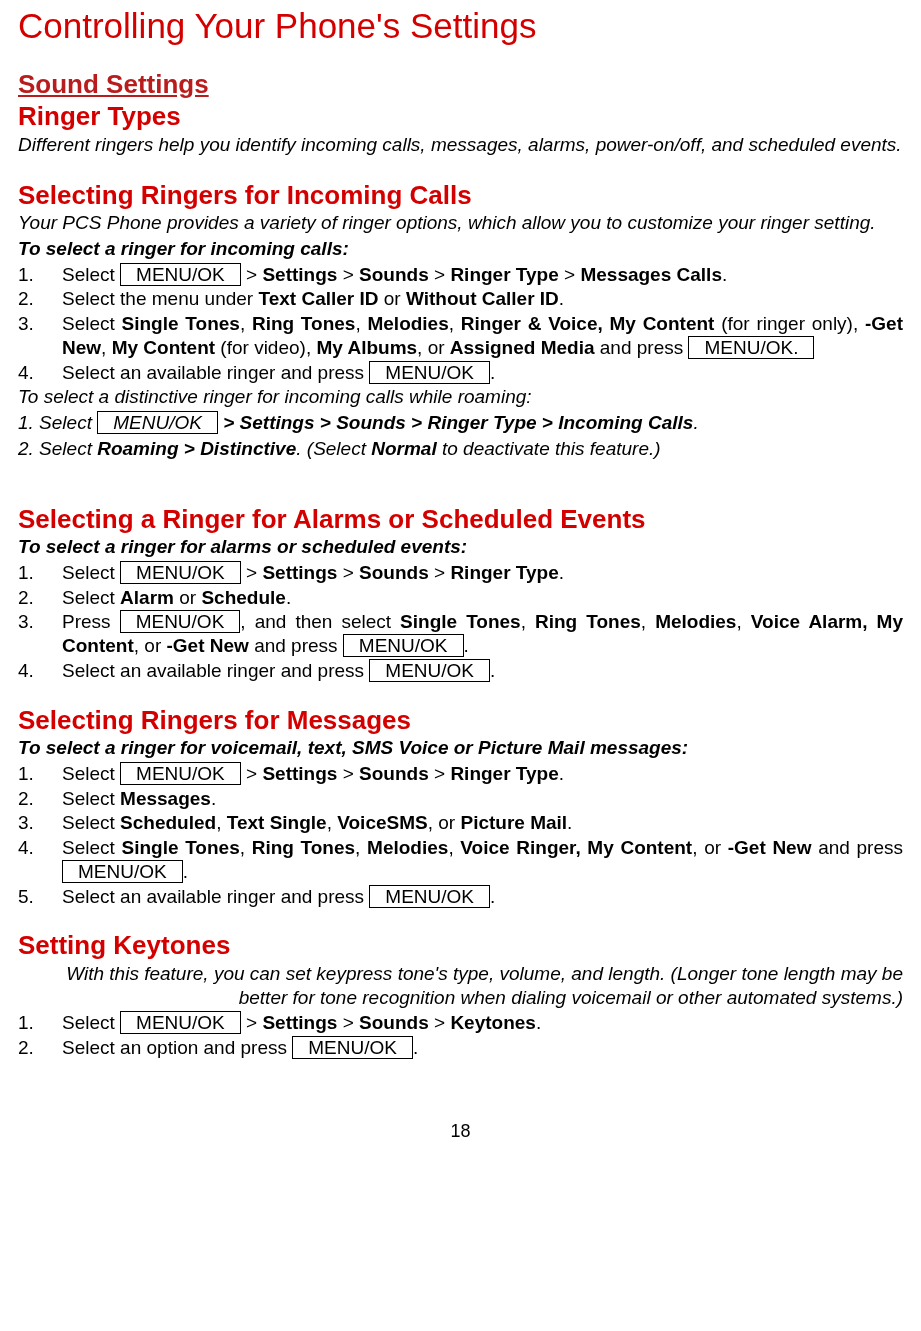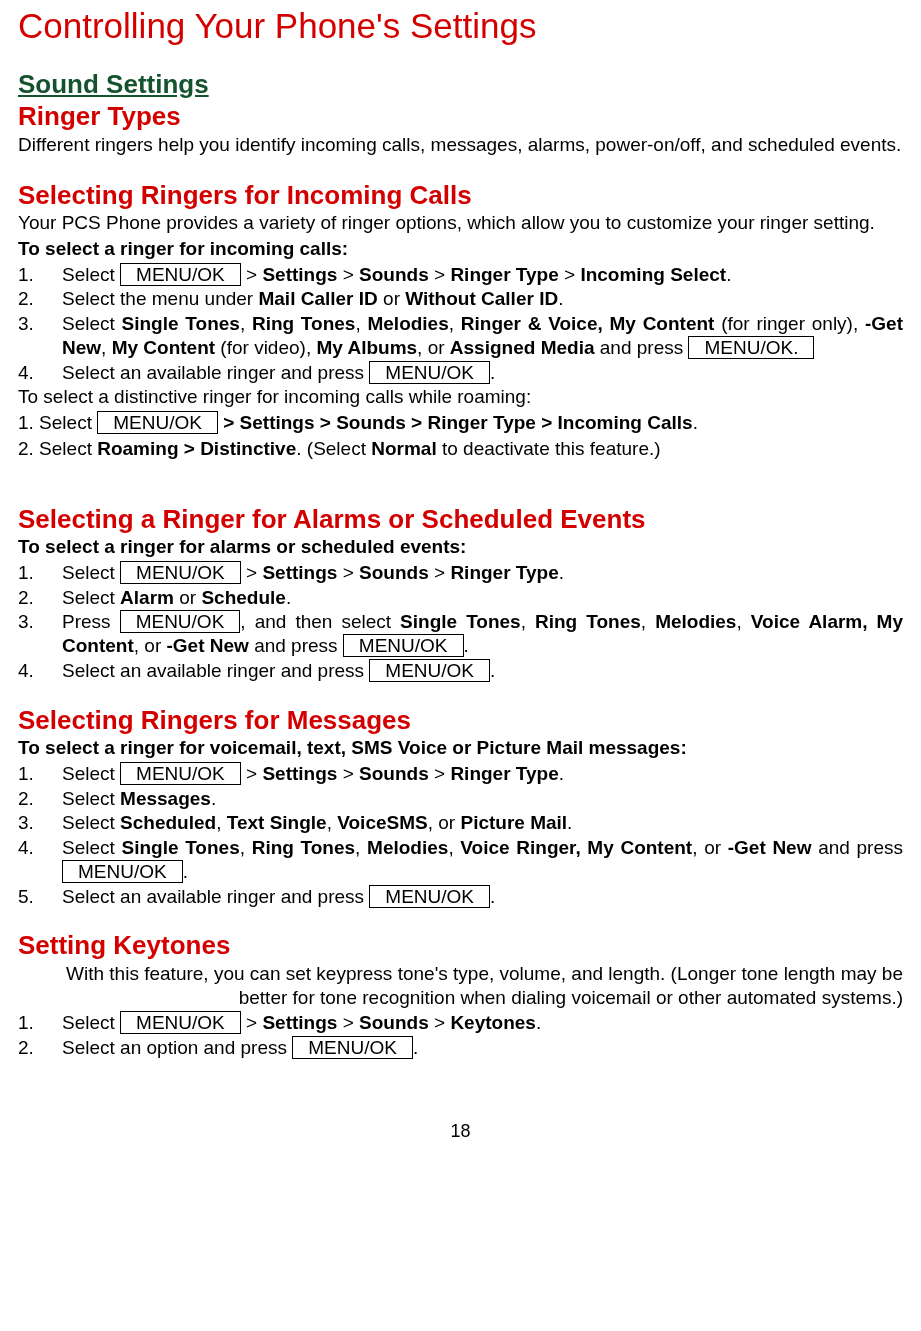--- a/index.html
+++ b/index.html
@@ -12,35 +12,36 @@
     padding: 4px 18px 20px 18px;
     box-sizing: border-box;
   }
   .page-title {
     color: #d40000;
     font-size: 35px;
     font-weight: normal;
     margin: 0 0 20px 0;
   }
   .section-title {
-    color: #14532d;
+    color: #b91c1c;
     font-size: 26px;
     font-weight: bold;
     text-decoration: underline;
     margin: 0;
   }
   .subsection-title {
     color: #d40000;
     font-size: 26px;
     font-weight: bold;
     margin: 0;
   }
   p {
     margin: 0 0 2px 0;
     text-align: justify;
+    font-style: italic;
   }
   .bold {
     font-weight: bold;
   }
   .menu-ok {
     border: 1px solid #000;
     padding: 0 15px;
   }
   ol.steps {
     margin: 0;
@@ -82,24 +83,24 @@
 <div class="subsection-title">Ringer Types</div>
 <p>Different ringers help you identify incoming calls, messages, alarms, power-on/off, and scheduled events.</p>
 
 <div class="gap"></div>
 
 <div class="subsection-title">Selecting Ringers for Incoming Calls</div>
 <p>Your PCS Phone provides a variety of ringer options, which allow you to customize your ringer setting.</p>
 <p class="bold">To select a ringer for incoming calls:</p>
 <ol class="steps">
   <li>
-    <span>Select </span><span class="menu-ok">MENU/OK</span><span> &gt; </span><span class="bold">Settings</span><span> &gt; </span><span class="bold">Sounds</span><span> &gt; </span><span class="bold">Ringer Type</span><span> &gt; </span><span class="bold">Incoming Select</span><span>.</span>
+    <span>Select </span><span class="menu-ok">MENU/OK</span><span> &gt; </span><span class="bold">Settings</span><span> &gt; </span><span class="bold">Sounds</span><span> &gt; </span><span class="bold">Ringer Type</span><span> &gt; </span><span class="bold">Messages Calls</span><span>.</span>
   </li>
   <li>
-    <span>Select the menu under </span><span class="bold">Mail Caller ID</span><span> or </span><span class="bold">Without Caller ID</span><span>.</span>
+    <span>Select the menu under </span><span class="bold">Text Caller ID</span><span> or </span><span class="bold">Without Caller ID</span><span>.</span>
   </li>
   <li>
     <span>Select </span><span class="bold">Single Tones</span><span>, </span><span class="bold">Ring Tones</span><span>, </span><span class="bold">Melodies</span><span>, </span><span class="bold">Ringer &amp; Voice, My Content</span><span> (for ringer only), </span><span class="bold">-Get New</span><span>, </span><span class="bold">My Content</span><span> (for video), </span><span class="bold">My Albums</span><span>, or </span><span class="bold">Assigned Media</span><span> and press </span><span class="menu-ok">MENU/OK.</span>
   </li>
   <li>
     <span>Select an available ringer and press </span><span class="menu-ok">MENU/OK</span><span>.</span>
   </li>
 </ol>
 <p>To select a distinctive ringer for incoming calls while roaming:</p>
 <p>

